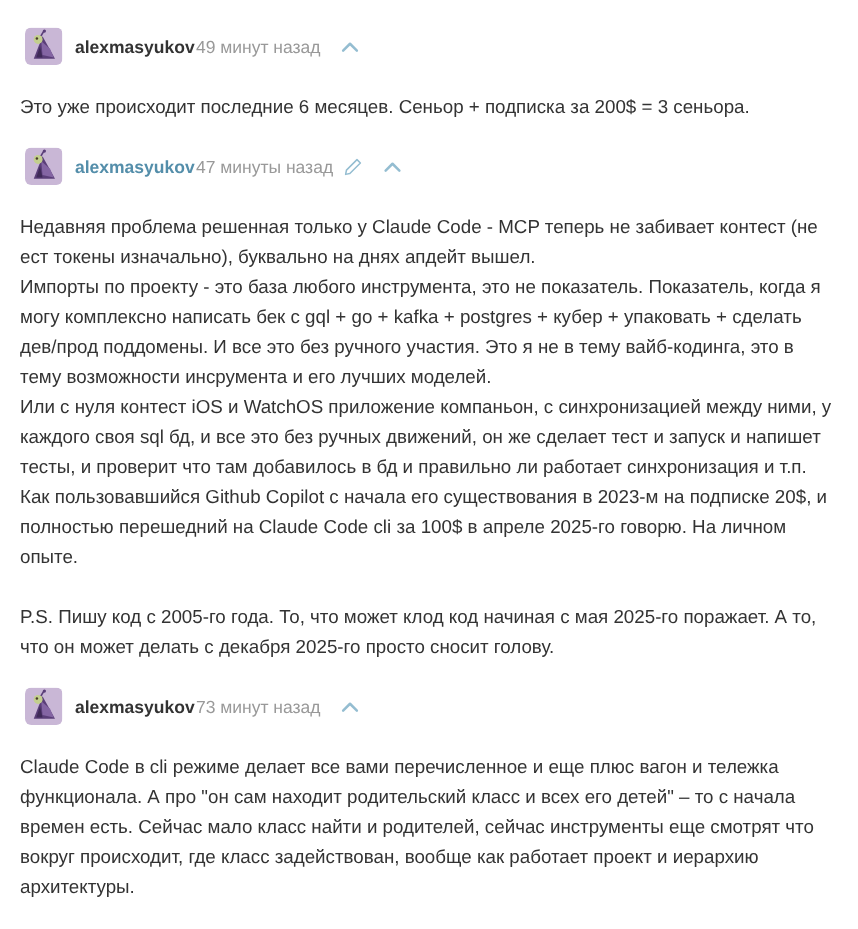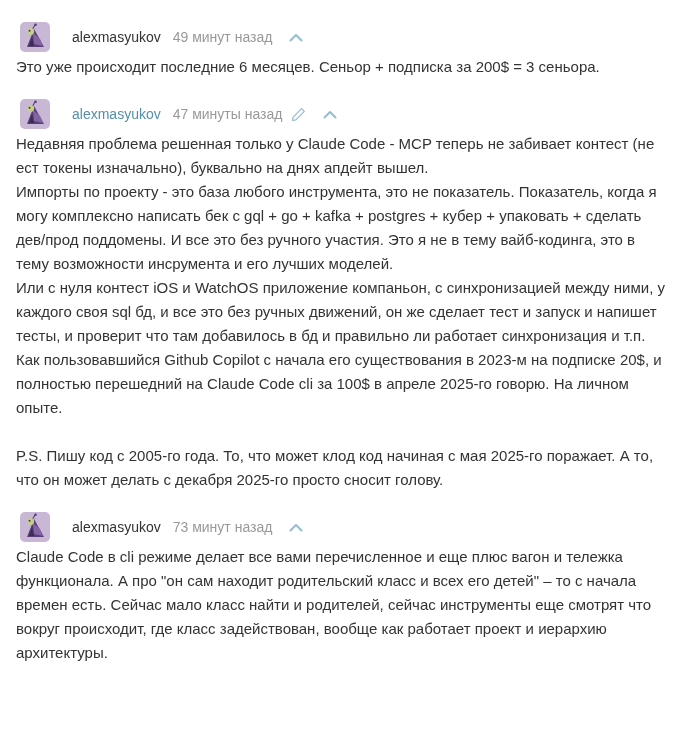--- a/index.html
+++ b/index.html
@@ -22,41 +22,41 @@
     margin-left: 4px;
     border-radius: 5px;
     overflow: hidden;
     flex: 0 0 auto;
     cursor: pointer;
     display: inline-block;
   }
   .avatar svg { display: block; }
 
   .username {
-    font-weight: normal;
+    font-weight: bold;
     font-size: 14px;
-    margin-left: 22px;
+    margin-left: 10px;
     text-decoration: none;
     cursor: pointer;
   }
   .u-dark { color: #333333; }
   .u-blue { color: #548eaa; }
 
   .time {
     font-size: 14px;
     color: #999999;
-    margin-left: 12px;
+    margin-left: 1px;
     cursor: pointer;
   }
 
   .edit-icon { margin-left: 9px; display: inline-flex; align-items: center; }
   .collapse  { margin-left: 17px; display: inline-flex; align-items: center; cursor: pointer; }
 
   .c-body {
-    margin-top: 3px;
+    margin-top: 22px;
     font-size: 15px;
     line-height: 24px;
     max-width: 650px;
   }
   .line { min-height: 24px; }
 </style>
 </head>
 <body>
 
 <div class="page">

